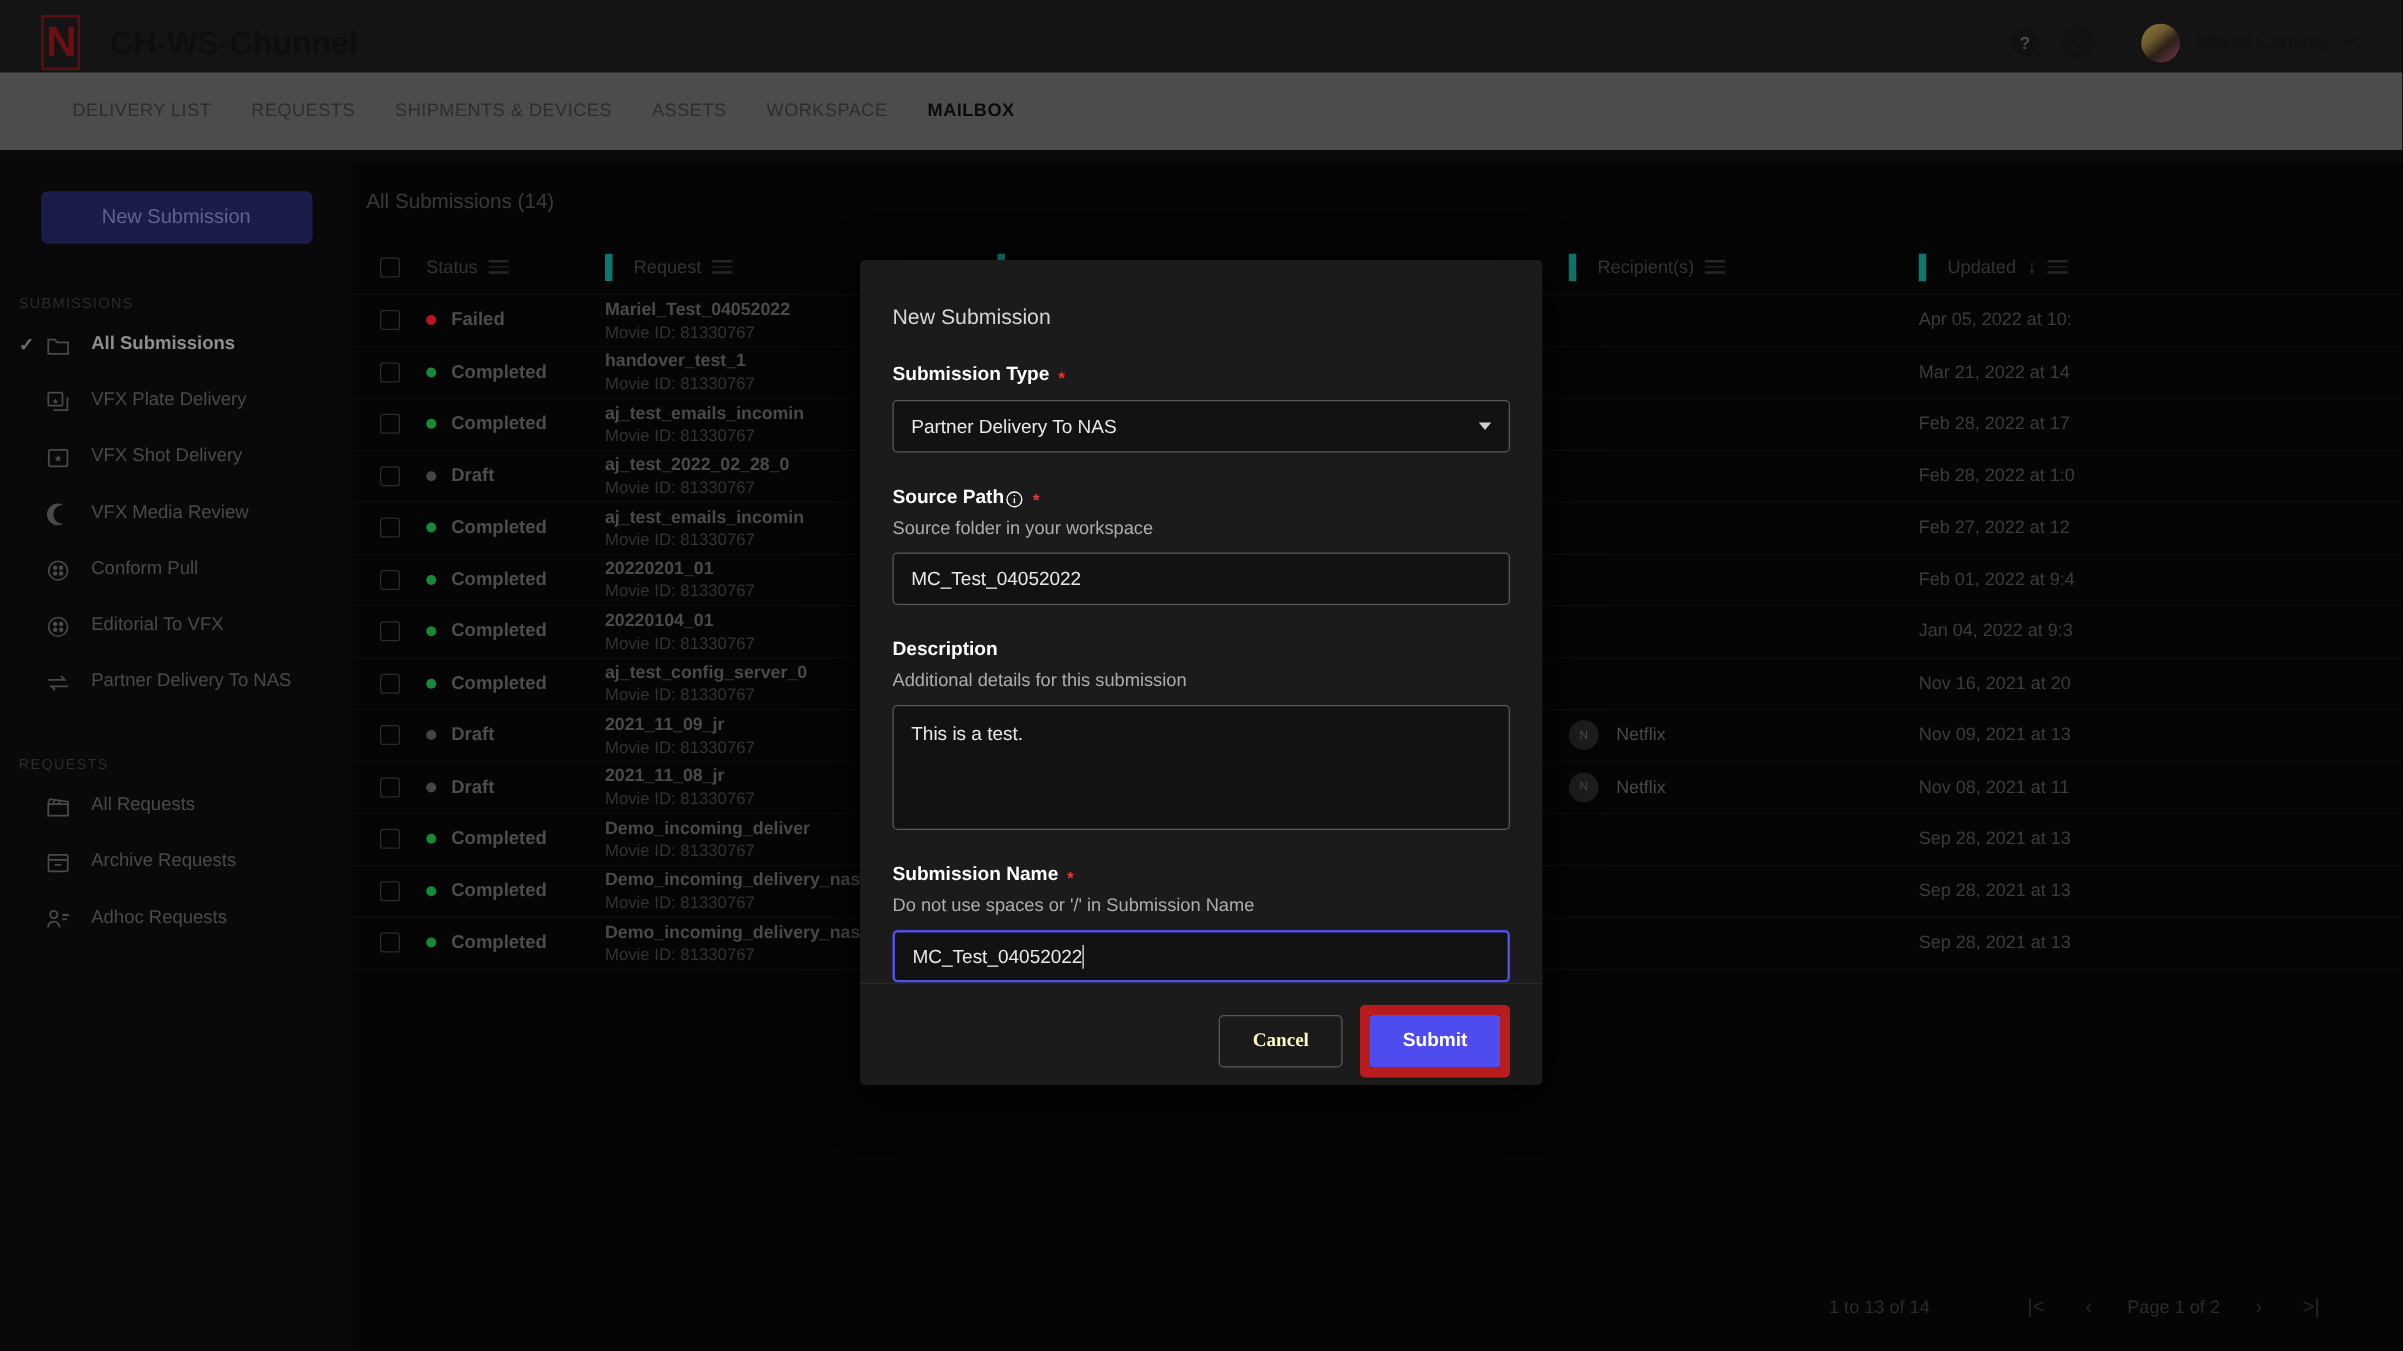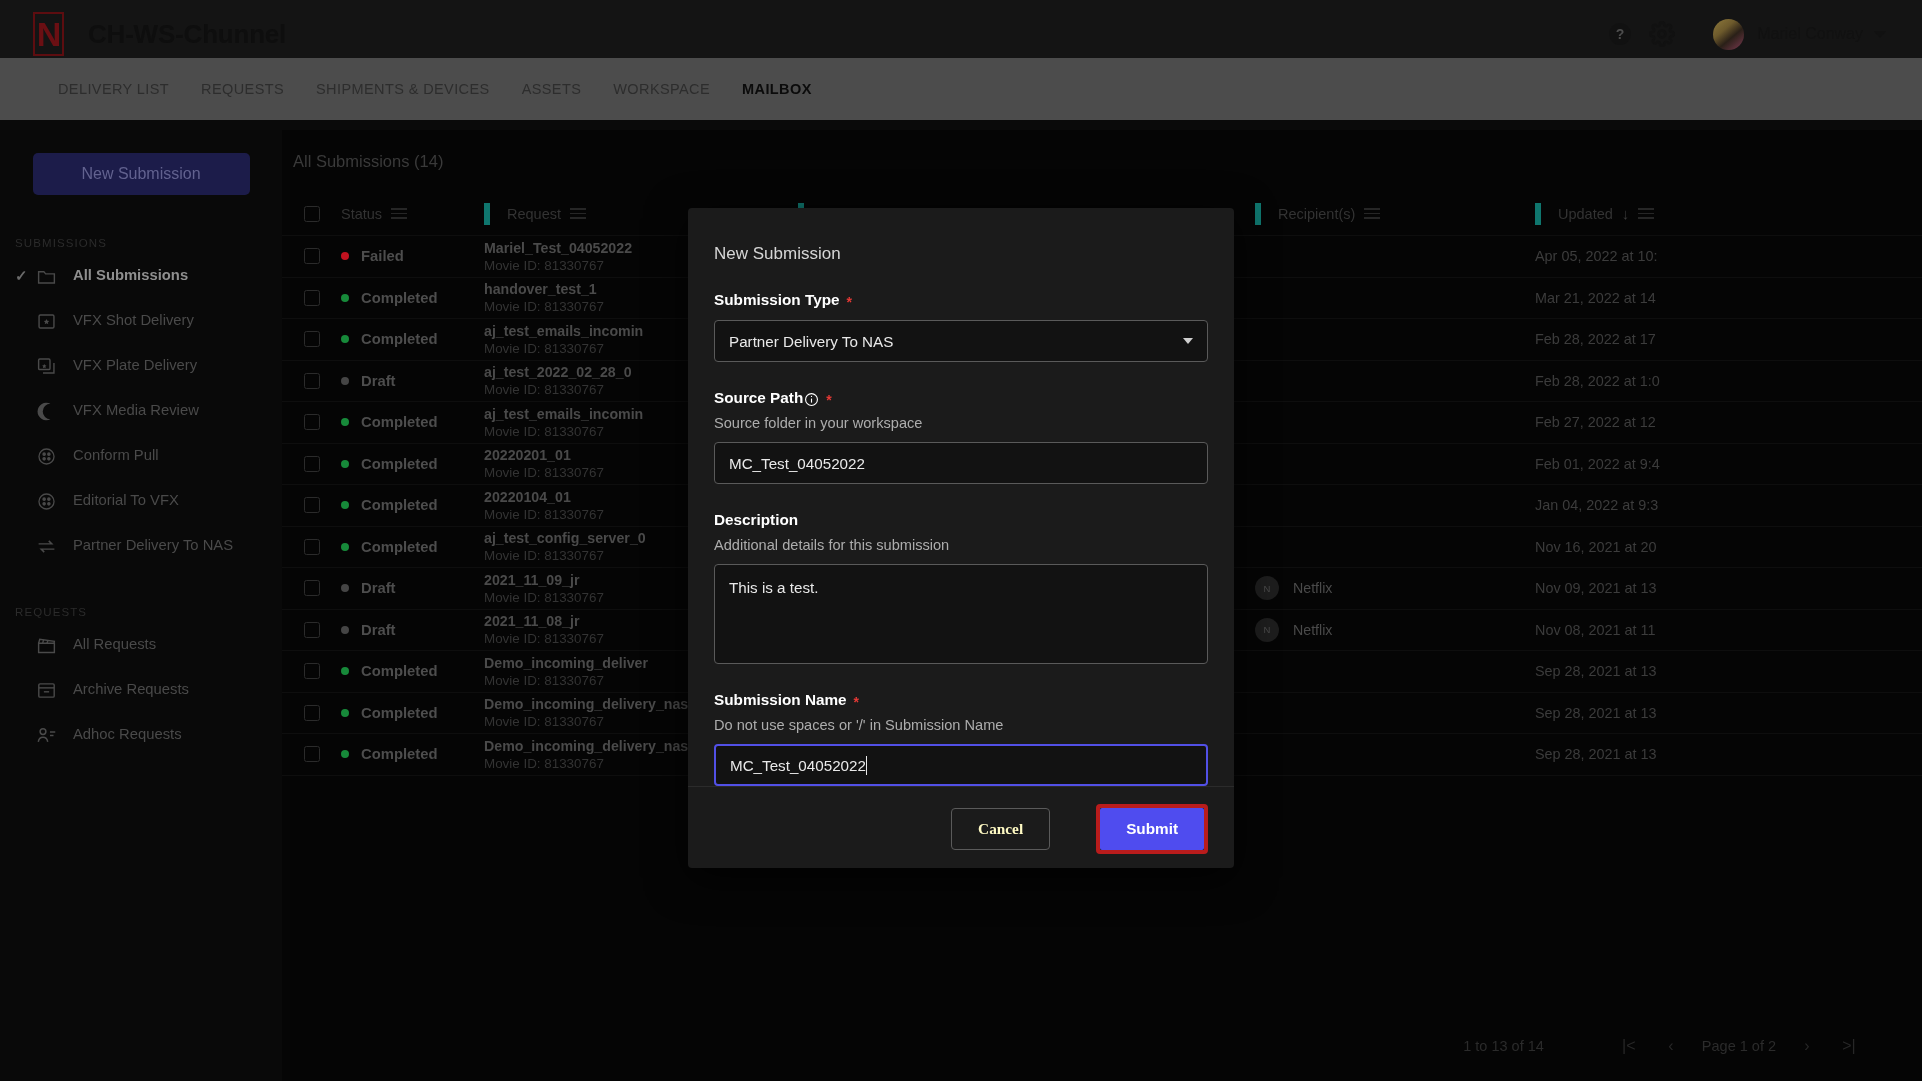--- a/index.html
+++ b/index.html
@@ -180,21 +180,21 @@
   .modal-footer {
     border-top: 1px solid #2b2b2b; padding: 17px 26px 20px 26px;
     display: flex; align-items: center; justify-content: flex-end; gap: 14px;
   }
   .btn-cancel {
     height: 42px; padding: 0 26px; border: 1px solid #5a5a5a; border-radius: 4px;
     background: transparent; color: #fef9c3; font-size: 15.3px; font-weight: bold;
     display: flex; align-items: center; justify-content: center;
     font-family: Liberation Serif, serif;
   }
-  .submit-wrap { border: 4px solid #b91c1c; border-radius: 4px; padding: 0; display: flex; margin-left: 32px; }
+  .submit-wrap { border: 8px solid #b91c1c; border-radius: 4px; padding: 0; display: flex; }
   .btn-submit {
     height: 42px; padding: 0 26px; border: none; border-radius: 2px;
     background: #4f4cef; color: #fff; font-size: 15.3px; font-weight: bold;
     display: flex; align-items: center; justify-content: center;
     font-family: "Liberation Sans", sans-serif;
   }
 </style>
 </head>
 <body>
 
@@ -247,36 +247,36 @@
               <svg viewBox="0 0 24 24" fill="none" stroke="currentColor" stroke-width="1.6">
                 <path d="M3 6.5h6l2 2.5h10v10.5H3z"></path>
               </svg>
             </span>
             <span class="side-label">All Submissions</span>
           </div>
           <div class="side-item">
             <span class="side-check"></span>
             <span class="side-ico">
               <svg viewBox="0 0 24 24" fill="none" stroke="currentColor" stroke-width="1.6">
-                <rect x="3.5" y="4.5" width="17" height="15" rx="1.5"></rect>
-                <path d="M12 9l1 2.2 2.2.2-1.7 1.5.5 2.3L12 14l-2 1.2.5-2.3L8.8 11.4l2.2-.2z" fill="currentColor" stroke="none"></path>
-              </svg>
-            </span>
-            <span class="side-label">VFX Shot Delivery</span>
-          </div>
-          <div class="side-item">
-            <span class="side-check"></span>
-            <span class="side-ico">
-              <svg viewBox="0 0 24 24" fill="none" stroke="currentColor" stroke-width="1.6">
                 <rect x="3" y="3.5" width="13" height="12" rx="1.3"></rect>
                 <path d="M8 19.5h12.5V8"></path>
                 <path d="M9.5 9l.8 1.7 1.7.2-1.3 1.2.4 1.8-1.6-.9-1.6.9.4-1.8L7 10.9l1.7-.2z" fill="currentColor" stroke="none"></path>
               </svg>
             </span>
             <span class="side-label">VFX Plate Delivery</span>
+          </div>
+          <div class="side-item">
+            <span class="side-check"></span>
+            <span class="side-ico">
+              <svg viewBox="0 0 24 24" fill="none" stroke="currentColor" stroke-width="1.6">
+                <rect x="3.5" y="4.5" width="17" height="15" rx="1.5"></rect>
+                <path d="M12 9l1 2.2 2.2.2-1.7 1.5.5 2.3L12 14l-2 1.2.5-2.3L8.8 11.4l2.2-.2z" fill="currentColor" stroke="none"></path>
+              </svg>
+            </span>
+            <span class="side-label">VFX Shot Delivery</span>
           </div>
           <div class="side-item">
             <span class="side-check"></span>
             <span class="side-ico">
               <svg viewBox="0 0 24 24" fill="currentColor">
                 <path d="M16.5 3.2A10 10 0 1 0 16.5 20.8 7.6 7.6 0 0 1 16.5 3.2z"></path>
               </svg>
             </span>
             <span class="side-label">VFX Media Review</span>
           </div>

